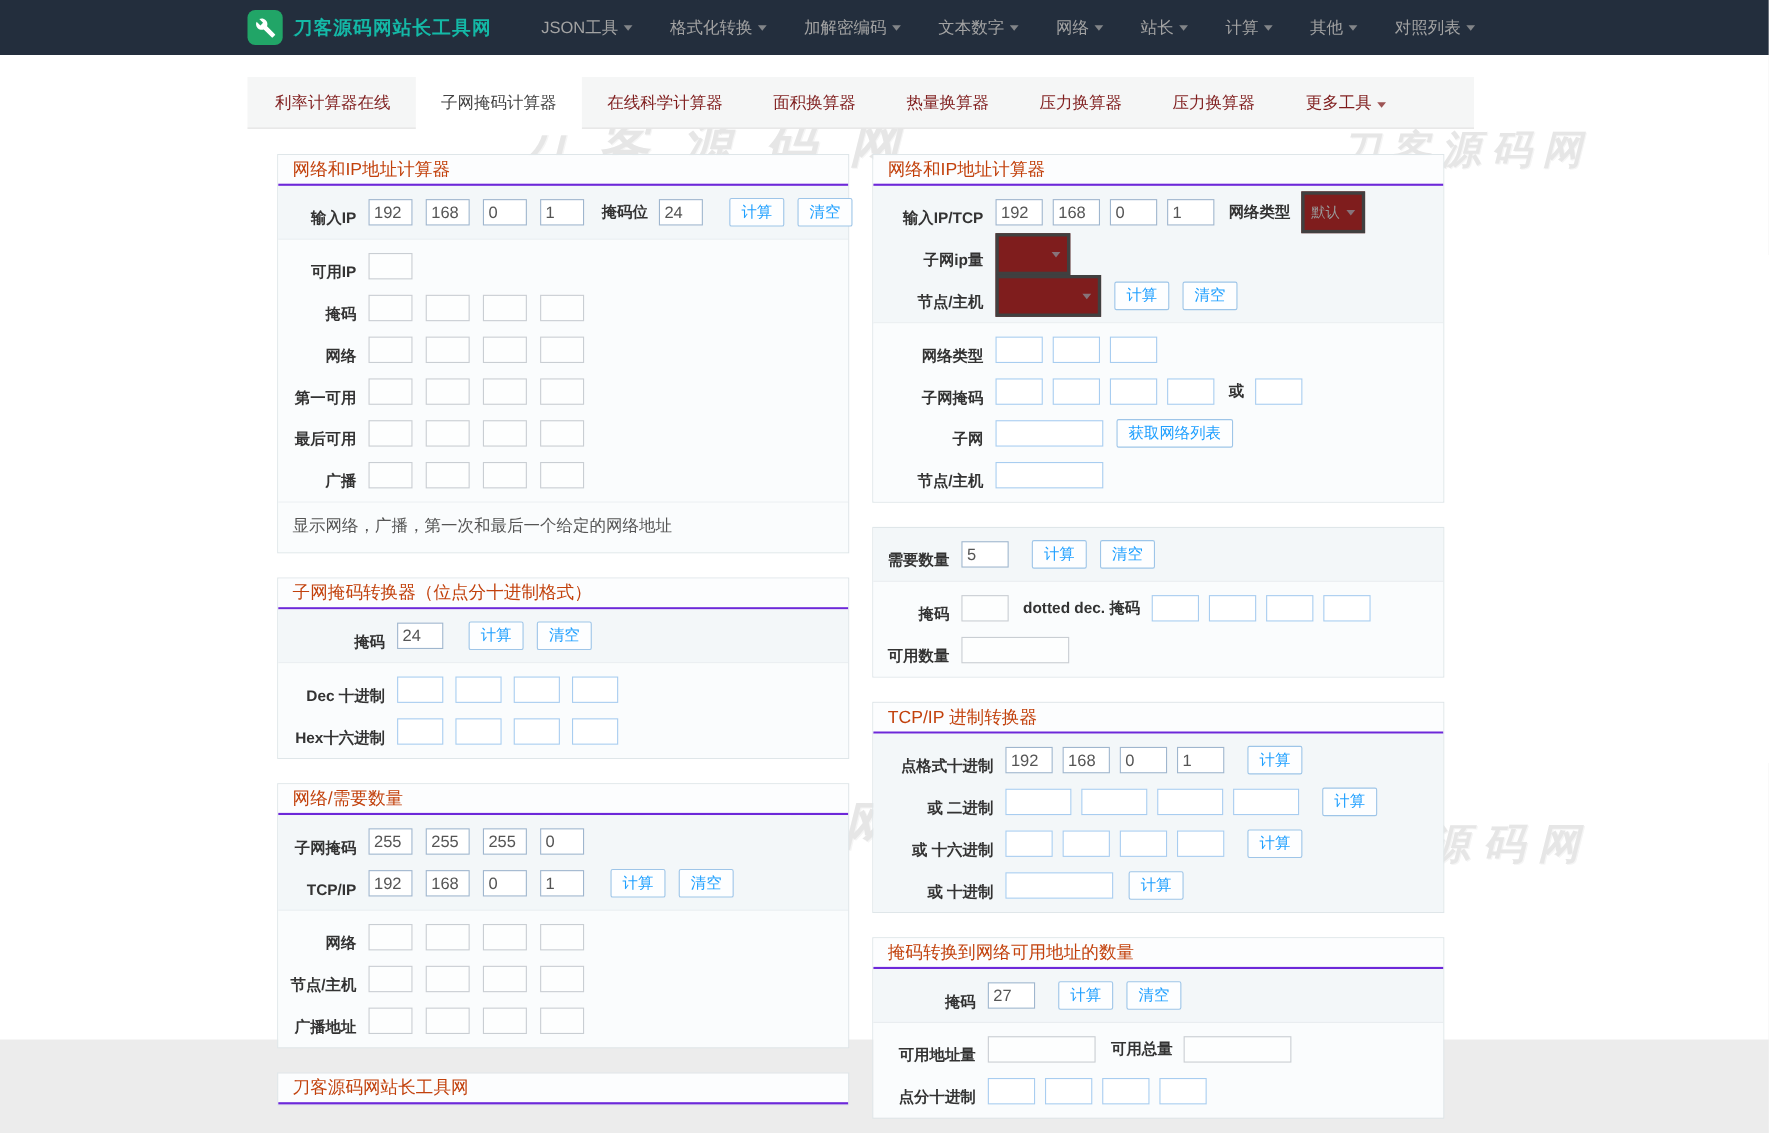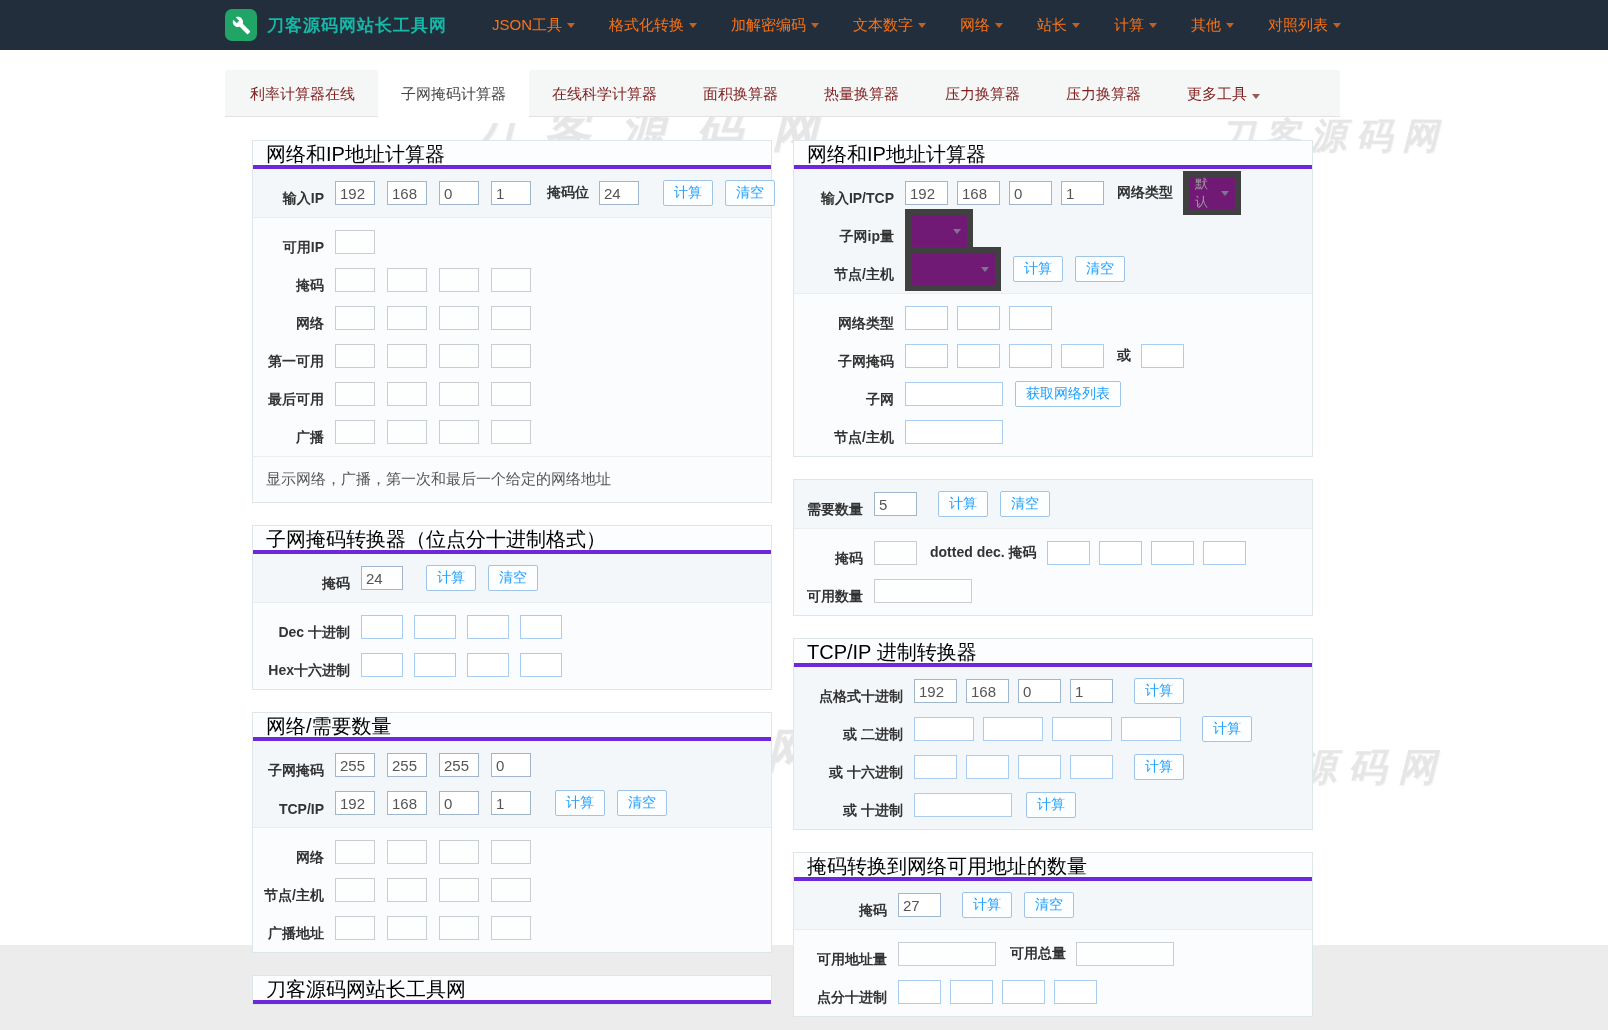--- a/index.html
+++ b/index.html
@@ -7,57 +7,57 @@
   body { font-family:"Liberation Sans","DejaVu Sans",sans-serif; background:#ececec; position:relative; }
   .white-bg { position:absolute; left:0; top:50px; width:1608px; height:895px; background:#ffffff; z-index:0; }
 
   
   .navbar { position:relative; z-index:4; height:50px; background:#232e3d; display:flex; align-items:center; padding-left:225px; }
   .brand { display:flex; align-items:center; }
   .brand-icon { width:32px; height:32px; border-radius:7px; background:#21a567; display:flex; align-items:center; justify-content:center; }
   .brand-icon svg { width:19px; height:19px; }
   .brand-title { color:#14b8a6; font-weight:bold; font-size:17px; margin-left:10px; letter-spacing:1px; }
   .nav-menu { display:flex; margin-left:28px; }
-  .nav-item { color:#f97316; font-size:15px; padding:0 17px; height:50px; display:flex; align-items:center; cursor:pointer; white-space:nowrap; }
+  .nav-item { color:#a3a3a3; font-size:15px; padding:0 17px; height:50px; display:flex; align-items:center; cursor:pointer; white-space:nowrap; }
   .caret { display:inline-block; margin-left:5px; border-left:4px solid transparent; border-right:4px solid transparent; border-top:5px solid currentColor; opacity:.75; }
 
   
   .tabbar { position:relative; z-index:2; margin:20px 0 0 225px; width:1115px; height:47px; background:#f5f6f6; border-bottom:1px solid #e2e2e2; display:flex; align-items:flex-start; padding-left:2px; }
   .tab { height:47px; line-height:47px; padding:0 23px; font-size:15px; color:#7f1d1d; cursor:pointer; white-space:nowrap; }
   .tab.active { background:#ffffff; color:#444; height:53px; line-height:47px; position:relative; z-index:3; }
 
   
   .wm { position:absolute; z-index:1; color:#e6e6e6; font-weight:bold; font-style:italic; white-space:nowrap; pointer-events:none; text-shadow:1px 1px 0 #f5f5f5; }
   .wm1 { left:468px; top:100px; font-size:46px; letter-spacing:30px; }
   .wm2 { left:1218px; top:112px; font-size:36px; letter-spacing:10px; }
   .wm3 { left:462px; top:720px; font-size:46px; letter-spacing:30px; }
   .wm4 { left:1198px; top:742px; font-size:38px; letter-spacing:12px; }
 
   
   .cols { position:relative; z-index:2; display:flex; margin-left:252px; margin-top:23px; }
   .col { width:520px; }
   .col + .col { margin-left:21px; }
   .panel { border:1px solid #dfe6e9; margin-bottom:22px; }
-  .panel-hd { height:28px; line-height:27px; padding-left:13px; color:#000000; font-size:20px; background:#fcfdfe; border-bottom:4px solid #6d28d9; }
+  .panel-hd { height:28px; line-height:27px; padding-left:13px; color:#c2410c; font-size:16px; background:#fcfdfe; border-bottom:2px solid #6d28d9; }
   .band { padding:5px 0; border-bottom:1px solid #e9edf0; }
   .band:last-child { border-bottom:none; }
   .band.bf { background:#f3f7f9; }
   .band.br { background:#fafcfd; }
   .fr { display:flex; align-items:center; height:38px; padding-left:5px; }
   .lb { font-weight:bold; color:#333; font-size:14px; text-align:right; margin-right:11px; flex-shrink:0; white-space:nowrap;margin-top:12px; }
   .l66{width:66px} .l92{width:92px} .l95{width:95px} .l104{width:104px} .l64{width:64px} .l88{width:88px}
   .lb.inl { width:auto; margin:0 10px 0 4px; }
   .bx { height:24px; background:#fff; font-size:15px; color:#555; padding:0 4px; position:relative; z-index:2; outline:none; }
   .bx.e { border:1px solid #9fb6ce; }       
   .bx.g { border:1px solid #c9ced3; background:#fdfefe; } 
   .bx.b { border:1px solid #a8cdf0; }       
   .w40{width:40px;margin-right:12px} .w43{width:43px;margin-right:9px} .w42{width:42px;margin-right:11px}
   .w60{width:60px;margin-right:9px} .w98{width:98px;margin-right:10px}
   .btn { height:26px; padding:0 10px; border:1px solid #9ec5e8; background:#fdfeff; color:#1e9fff; font-size:14px; border-radius:2px; margin-left:12px; cursor:pointer; position:relative; z-index:2; white-space:nowrap; }
-  .sel { display:inline-flex; align-items:center; justify-content:space-between; height:24px; border:6px solid #404040; background:#701a75; color:#9a9a9a; font-size:13px; padding:16px 6px; position:relative; z-index:2; cursor:pointer; }
+  .sel { display:inline-flex; align-items:center; justify-content:space-between; height:24px; border:3px solid #404040; background:#7f1d1d; color:#9a9a9a; font-size:13px; padding:16px 6px; position:relative; z-index:2; cursor:pointer; }
   .sel .caret { border-top-color:#8a9099; margin-left:6px; }
   .s58{width:58px} .s68{width:68px} .s96{width:96px}
   .desc { padding:8px 13px 10px 13px; background:#fafcfd; font-size:15px; color:#555; line-height:27px; }
   .ml48 { margin-left:48px; } .ml27 { margin-left:27px; } .ml20 { margin-left:20px; }
 </style>
 </head>
 <body>
 
 <div class="white-bg"></div>
 

